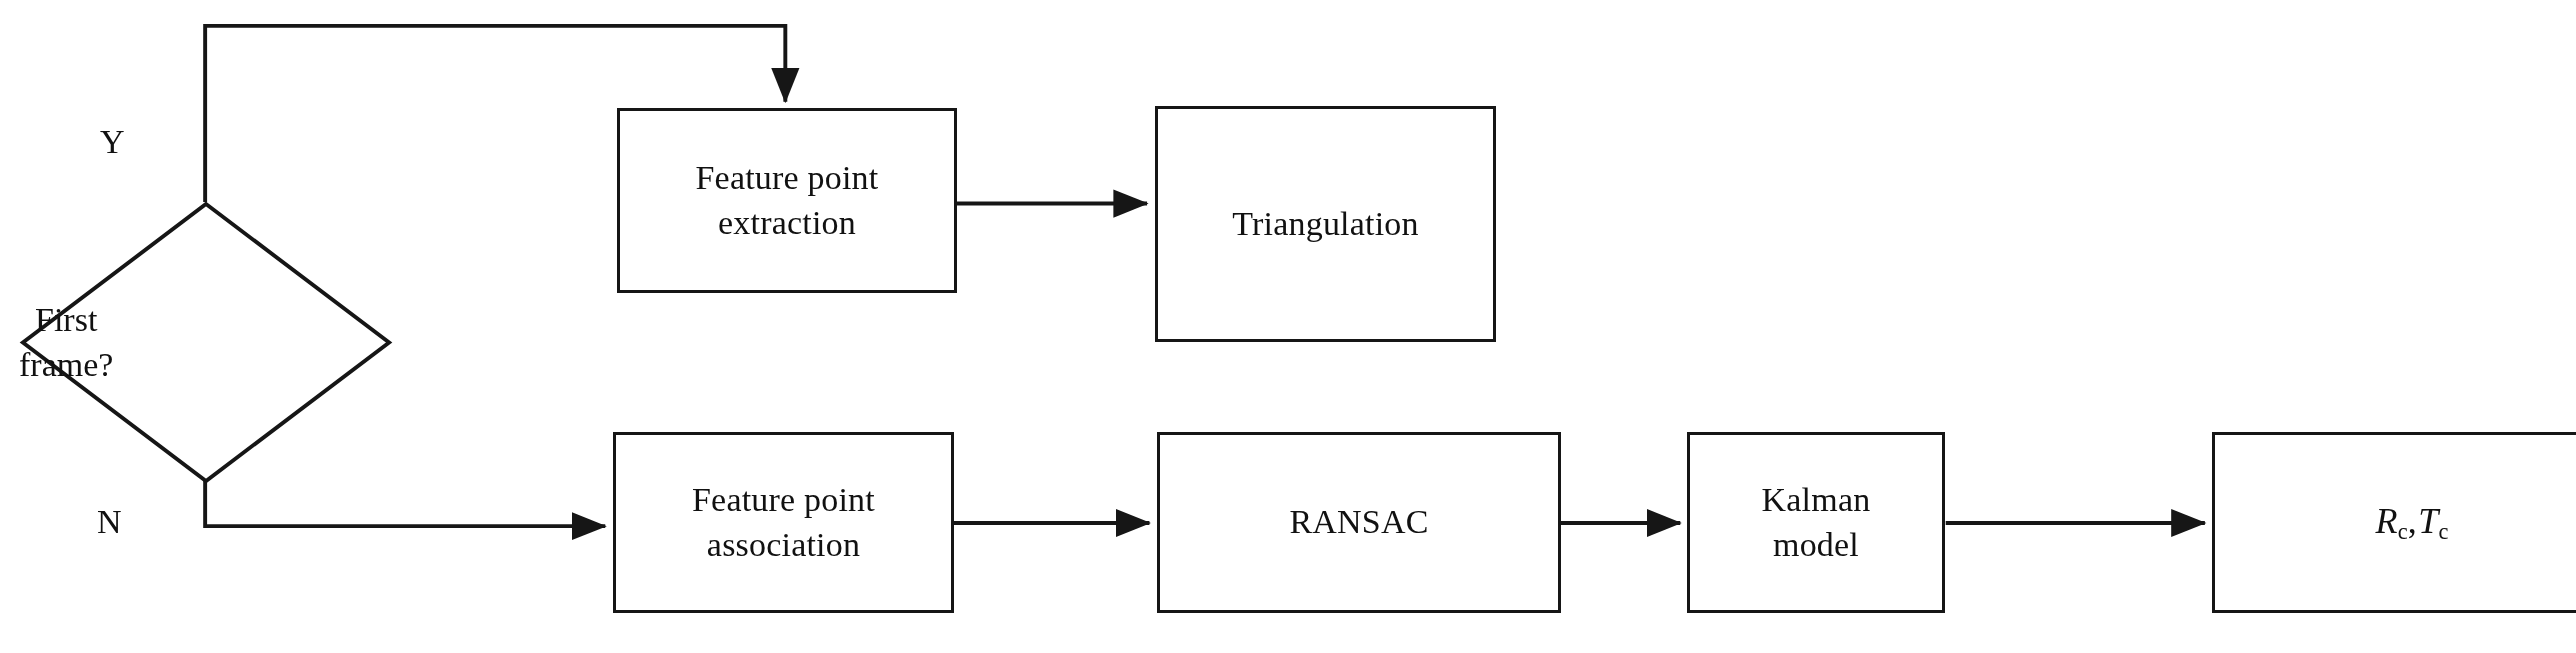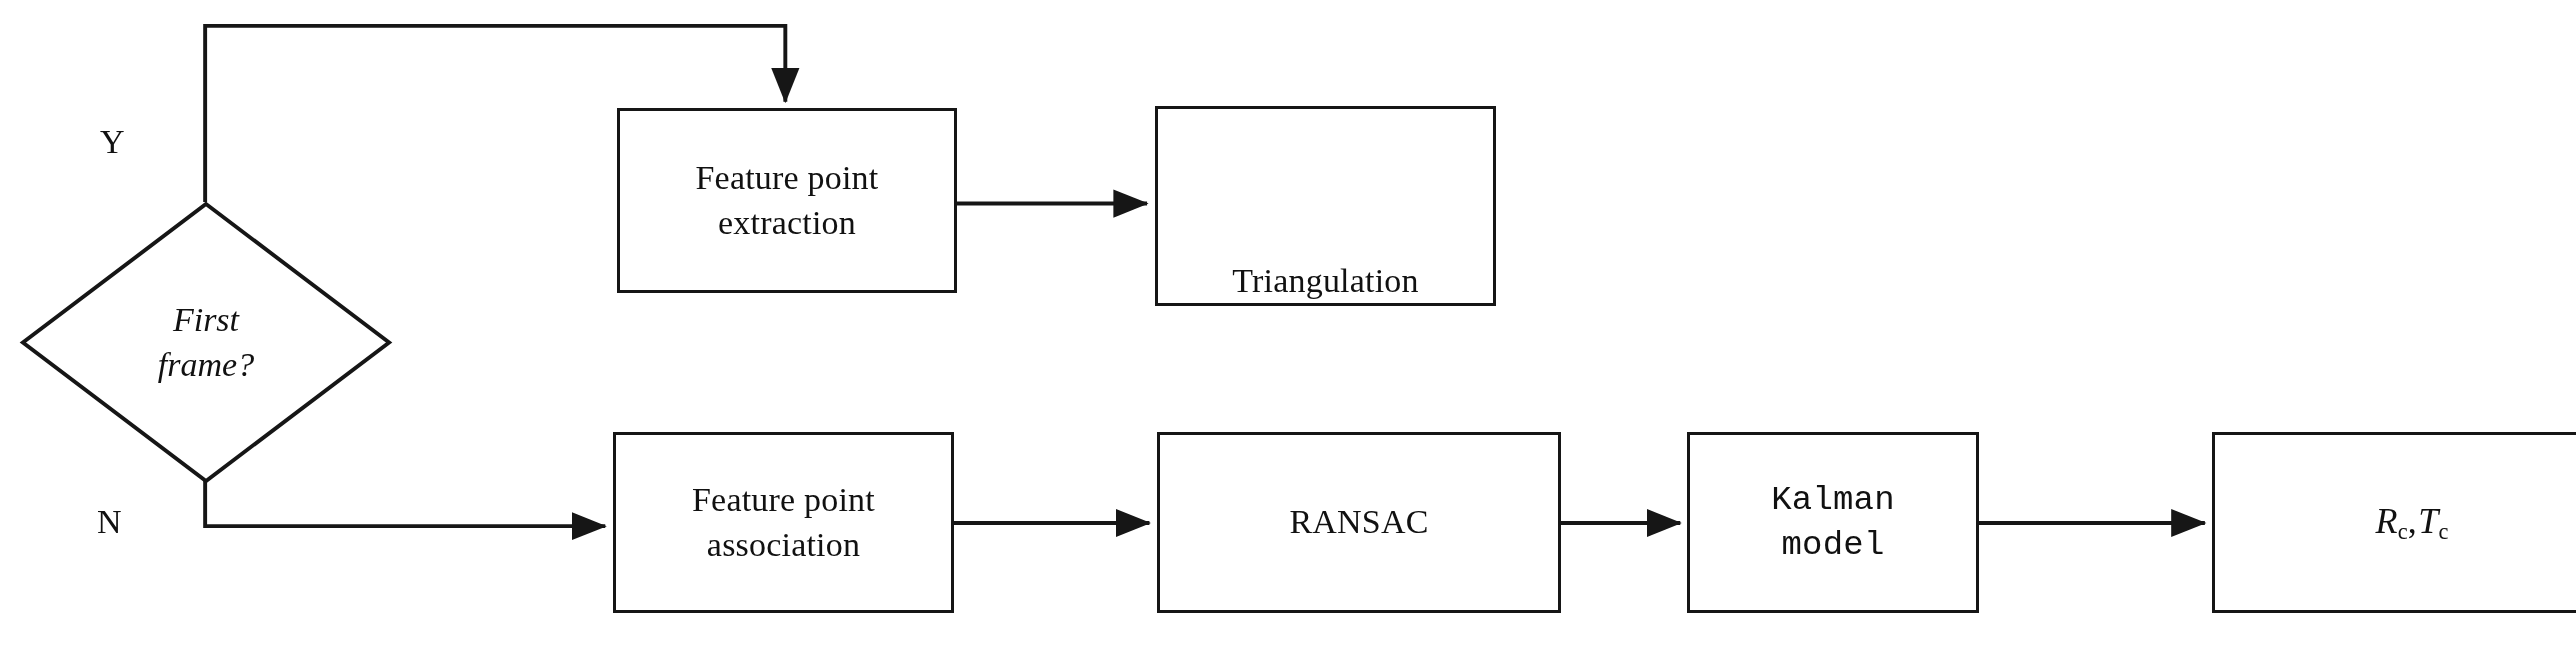--- a/index.html
+++ b/index.html
@@ -39,22 +39,21 @@
     letter-spacing: 0.2px;
   }
   .node .inner {
     padding: 0 7.8px;
     white-space: pre-line;
   }
   .diamond-wrap {
     position: absolute;
     display: flex;
     align-items: center;
-    justify-content: center;
-    font-style: italic;
+    justify-content: flex-start;
   }
   .diamond-wrap svg {
     position: absolute;
     left: 0;
     top: 0;
   }
   .diamond-label {
     position: relative;
     z-index: 2;
     text-align: center;
@@ -118,34 +117,34 @@
   </div>
 
   <div class="edge-label" style="left:100px; top:125px;">Y</div>
   <div class="edge-label" style="left:97px; top:505px;">N</div>
 
   <div class="node" style="left:617px; top:108px; width:340px; height:185px;">
     <span class="inner">Feature point
 extraction</span>
   </div>
 
-  <div class="node" style="left:1155px; top:106px; width:341px; height:200px;align-items:flex-end;">
+  <div class="node" style="left:1155px; top:106px; width:341px; height:236px;">
     <span class="inner">Triangulation</span>
   </div>
 
   <div class="node" style="left:613px; top:432px; width:341px; height:181px;">
     <span class="inner">Feature point
 association</span>
   </div>
 
   <div class="node" style="left:1157px; top:432px; width:404px; height:181px;">
     <span class="inner">RANSAC</span>
   </div>
 
-  <div class="node" style="left:1687px; top:432px; width:292px; height:181px;font-family:Liberation Mono, monospace;">
+  <div class="node" style="left:1687px; top:432px; width:258px; height:181px;">
     <span class="inner">Kalman
 model</span>
   </div>
 
   <div class="node" style="left:2212px; top:432px; width:400px; height:181px;">
     <span class="math"><span>R</span><sub>c</sub><span class="comma">,</span><span>T</span><sub>c</sub></span>
   </div>
 
 </div>
 

